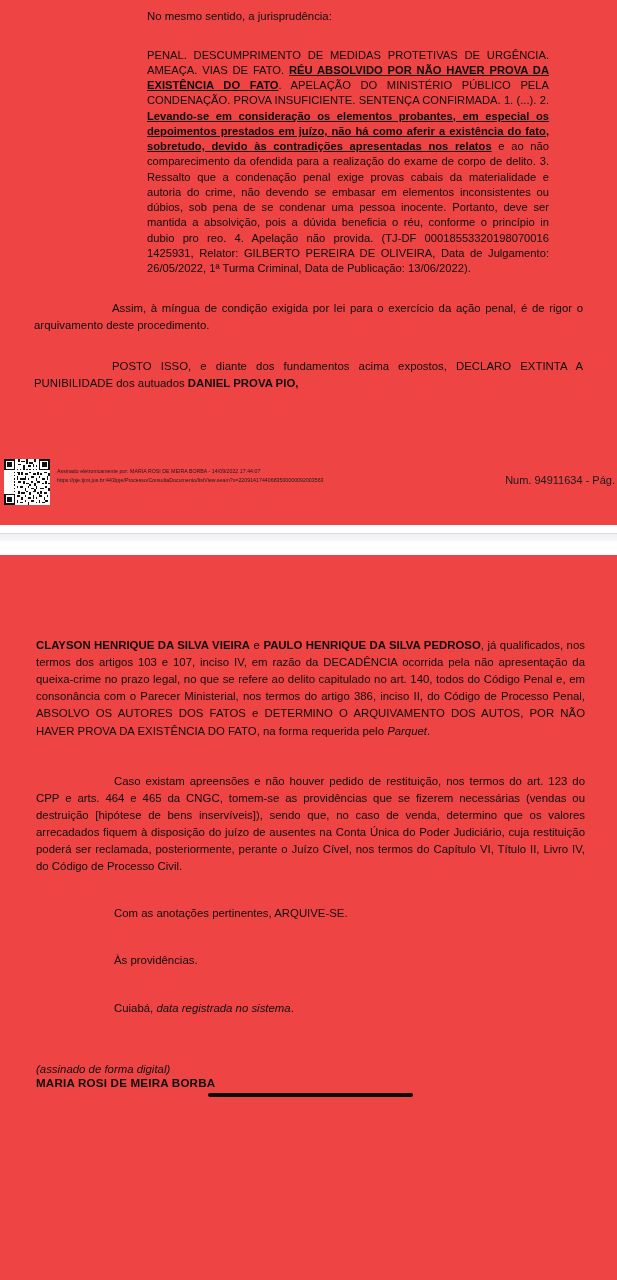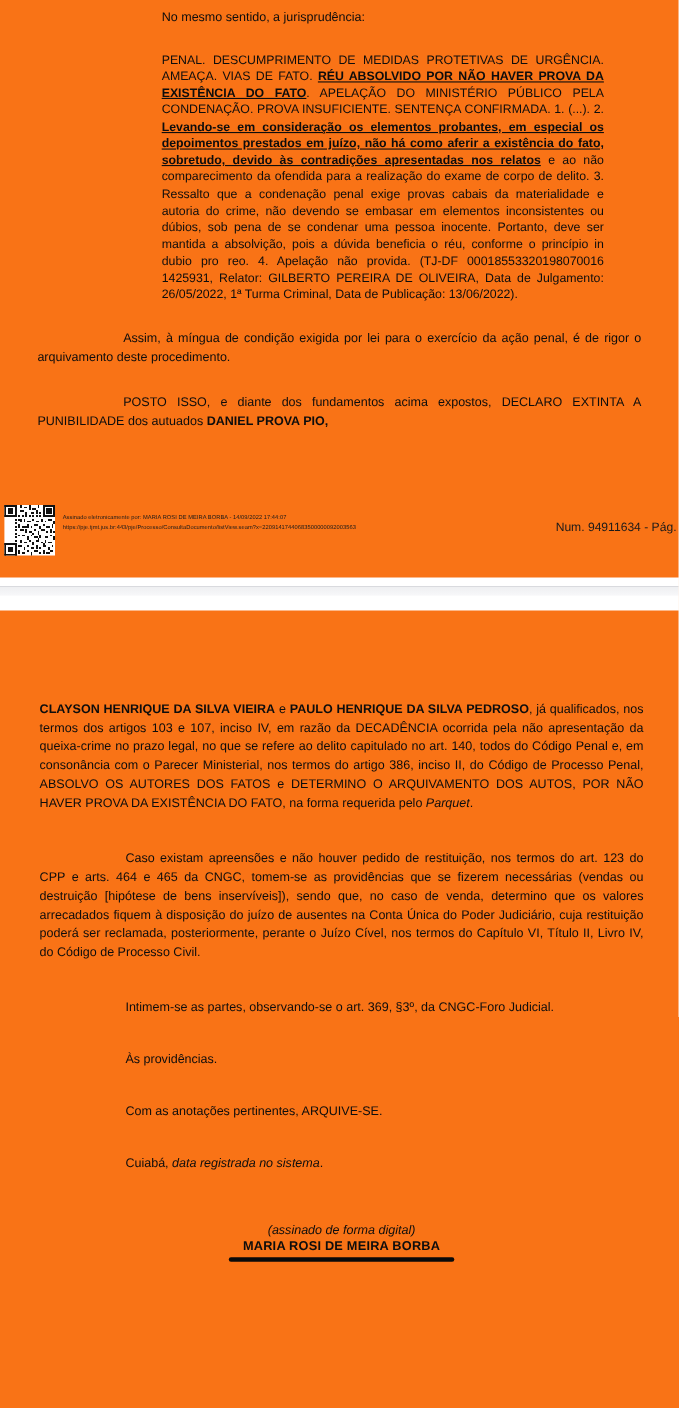--- a/index.html
+++ b/index.html
@@ -10,21 +10,21 @@
   body {
     width: 617px;
     min-height: 1280px;
     font-family: "Liberation Sans", sans-serif;
     color: #0d0d0d;
     -webkit-font-smoothing: antialiased;
   }
 
   .page {
     position: relative;
-    background: #f97316;
+    background: #ef4444;
     overflow: hidden;
   }
 
   
   .page-one {
     padding: 0 0 0 0;
     height: 525px;
   }
 
   .body-col {
@@ -113,21 +113,21 @@
   .page-two p { font-size: 11.4px; line-height: 1.5; }
 
   .blk { margin: 0; }
   .blk b { font-weight: bold; }
   i { font-style: italic; }
 
   .p-gap-lg { margin-top: 33px; }
   .p-gap-md { margin-top: 30px; }
   .sig-wrap {
     margin-top: 10px;
-    text-align: center;
+    text-align: left;
   }
   .sig-italic {
     font-style: italic;
     font-size: 11.4px;
   }
   .sig-name {
     margin-top: 1px;
     font-weight: bold;
     font-size: 11.6px;
     letter-spacing: 0.2px;
@@ -293,25 +293,24 @@
 
 <div class="page-gap"></div>
 
 <div class="page page-two">
   <div class="body-col">
 
     <p class="blk"><b>CLAYSON HENRIQUE DA SILVA VIEIRA</b><span> e </span><b>PAULO HENRIQUE DA SILVA PEDROSO</b><span>, já qualificados, nos termos dos artigos 103 e 107, inciso IV, em razão da DECADÊNCIA ocorrida pela não apresentação da queixa-crime no prazo legal, no que se refere ao delito capitulado no art. 140, todos do Código Penal e, em consonância com o Parecer Ministerial, nos termos do artigo 386, inciso II, do Código de Processo Penal, ABSOLVO OS AUTORES DOS FATOS e DETERMINO O ARQUIVAMENTO DOS AUTOS, POR NÃO HAVER PROVA DA EXISTÊNCIA DO FATO, na forma requerida pelo </span><i>Parquet</i><span>.</span></p>
 
     <p class="blk p-gap-lg" style="text-indent:78px;">Caso existam apreensões e não houver pedido de restituição, nos termos do art. 123 do CPP e arts. 464 e 465 da CNGC, tomem-se as providências que se fizerem necessárias (vendas ou destruição [hipótese de bens inservíveis]), sendo que, no caso de venda, determino que os valores arrecadados fiquem à disposição do juízo de ausentes na Conta Única do Poder Judiciário, cuja restituição poderá ser reclamada, posteriormente, perante o Juízo Cível, nos termos do Capítulo VI, Título II, Livro IV, do Código de Processo Civil.</p>
 
-    <p class="blk p-gap-lg" style="text-indent:78px;">Intimem-se as partes, observando-se o art. 369, §3º, da CNGC-Foro Judicial.</p>
+
+    <p class="blk p-gap-md" style="text-indent:78px;">Com as anotações pertinentes, ARQUIVE-SE.</p>
 
     <p class="blk p-gap-md" style="text-indent:78px;">Às providências.</p>
-
-    <p class="blk p-gap-md" style="text-indent:78px;">Com as anotações pertinentes, ARQUIVE-SE.</p>
 
     <p class="blk p-gap-md" style="text-indent:78px;"><span>Cuiabá, </span><i>data registrada no sistema</i><span>.</span></p>
 
     <div class="sig-wrap" style="margin-top:46px;">
       <div class="sig-italic">(assinado de forma digital)</div>
       <div class="sig-name">MARIA ROSI DE MEIRA BORBA</div>
       <div class="sig-rule"></div>
     </div>
 
   </div>

